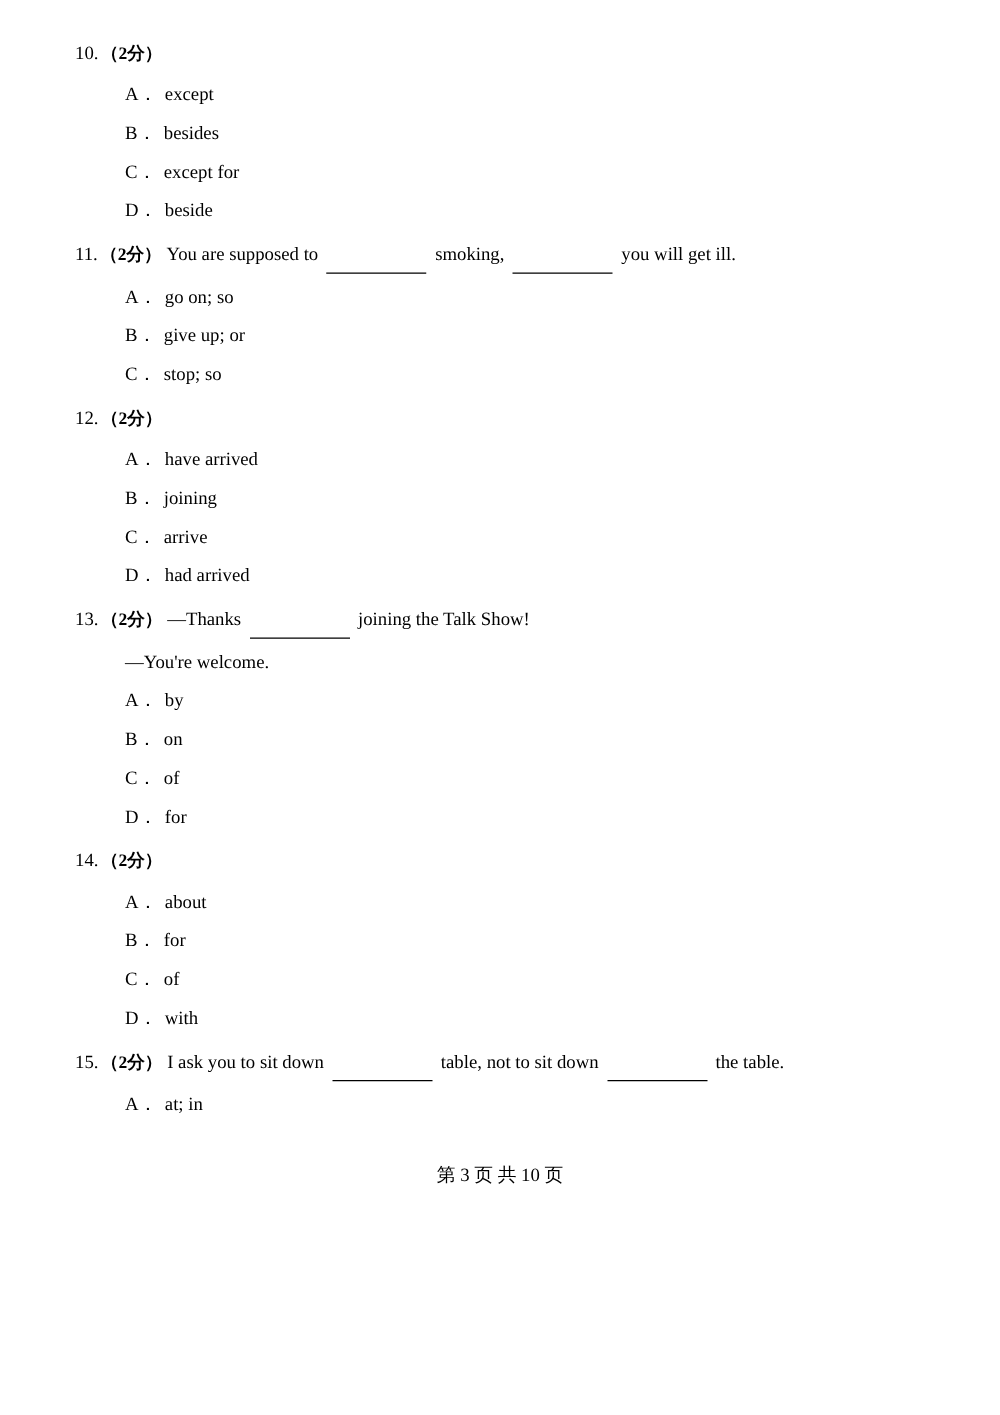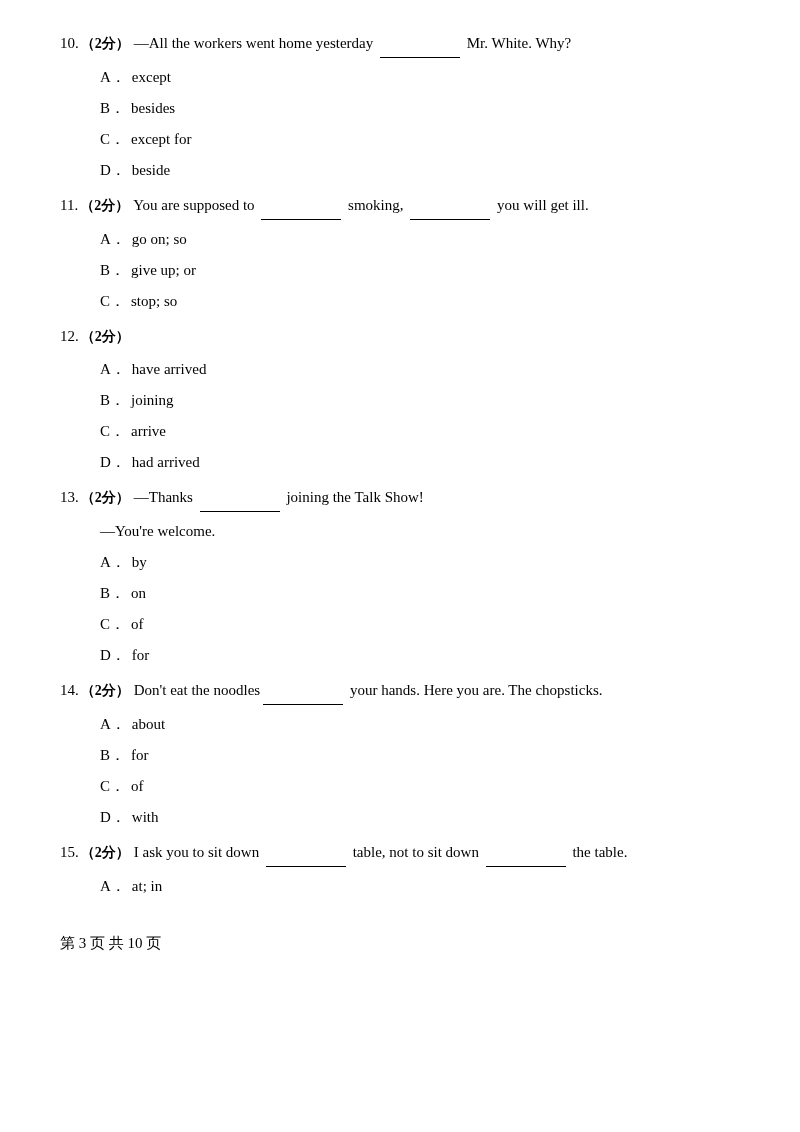--- a/index.html
+++ b/index.html
@@ -56,33 +56,32 @@
       min-width: 22px;
     }
     .option-text {
       font-size: 15px;
     }
     .dialog-line {
       margin: 4px 0 4px 40px;
       font-size: 15px;
     }
     .page-footer {
-      text-align: left;
+      text-align: center;
       margin-top: 30px;
       font-size: 15px;
     }
   </style>
 </head>
 <body>
 
 <div class="question-block">
   <div class="question-line">
     <span class="question-number">10.</span>
     <span class="points-badge">（2分）</span>
-    <span class="question-text">—All the workers went home yesterday <span class="blank">&nbsp;&nbsp;&nbsp;&nbsp;&nbsp;&nbsp;&nbsp;&nbsp;</span> Mr. White. Why?</span>
   </div>
   <div class="option-line">
     <span class="option-label">A．</span>
     <span class="option-text">except</span>
   </div>
   <div class="option-line">
     <span class="option-label">B．</span>
     <span class="option-text">besides</span>
   </div>
   <div class="option-line">
@@ -160,21 +159,20 @@
   <div class="option-line">
     <span class="option-label">D．</span>
     <span class="option-text">for</span>
   </div>
 </div>
 
 <div class="question-block">
   <div class="question-line">
     <span class="question-number">14.</span>
     <span class="points-badge">（2分）</span>
-    <span class="question-text">Don't eat the noodles<span class="blank">&nbsp;&nbsp;&nbsp;&nbsp;&nbsp;&nbsp;&nbsp;&nbsp;</span> your hands. Here you are. The chopsticks.</span>
   </div>
   <div class="option-line">
     <span class="option-label">A．</span>
     <span class="option-text">about</span>
   </div>
   <div class="option-line">
     <span class="option-label">B．</span>
     <span class="option-text">for</span>
   </div>
   <div class="option-line">

